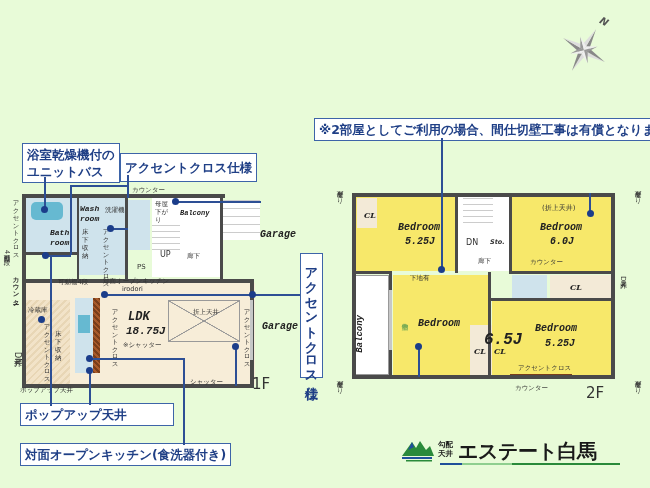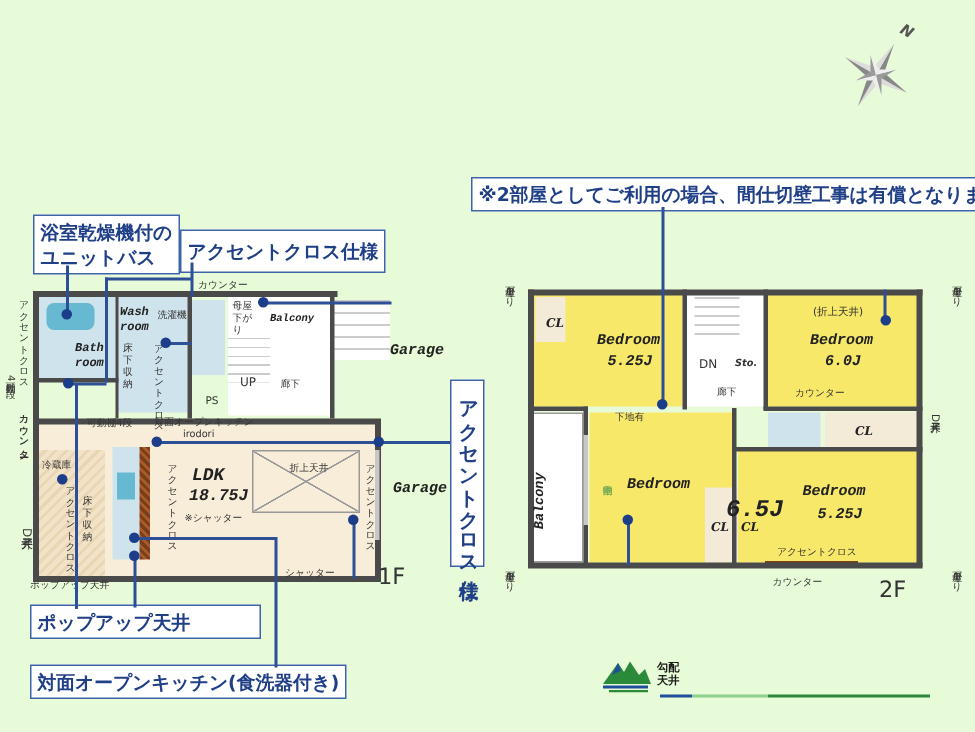--- a/index.html
+++ b/index.html
@@ -222,14 +222,15 @@
 </div>
 
 <div class="abs" style="left:400px;top:438px;width:220px;height:28px;">
   <svg width="36" height="26" viewBox="0 0 36 26" style="position:absolute;left:0;top:0;">
     <polygon points="2,18 12,4 16,10 20,3 26,12 30,8 34,18" fill="#2a8a3a"></polygon>
     <polygon points="8,12 12,4 14,9" fill="#1f4f9a"></polygon>
     <rect x="2" y="19" width="30" height="2" fill="#1f4f9a"></rect>
     <rect x="6" y="22" width="26" height="1.5" fill="#2a8a3a"></rect>
   </svg>
   <div style="position:absolute;left:38px;top:2px;width:18px;font-size:7.5px;font-weight:bold;line-height:9px;color:#1a1a1a;white-space:normal;">勾配天井</div>
+  <div style="position:absolute;left:58px;top:0;font-size:20px;font-weight:bold;color:#1a1a1a;letter-spacing:-0.5px;white-space:nowrap;">エステート白馬</div>
   <div style="position:absolute;left:40px;top:25px;width:180px;height:2px;background:linear-gradient(to right,#1f4f9a 0 12%,#8fcf8f 12% 40%,#2a8a3a 40%);"></div>
 </div>
 
 </body></html>

